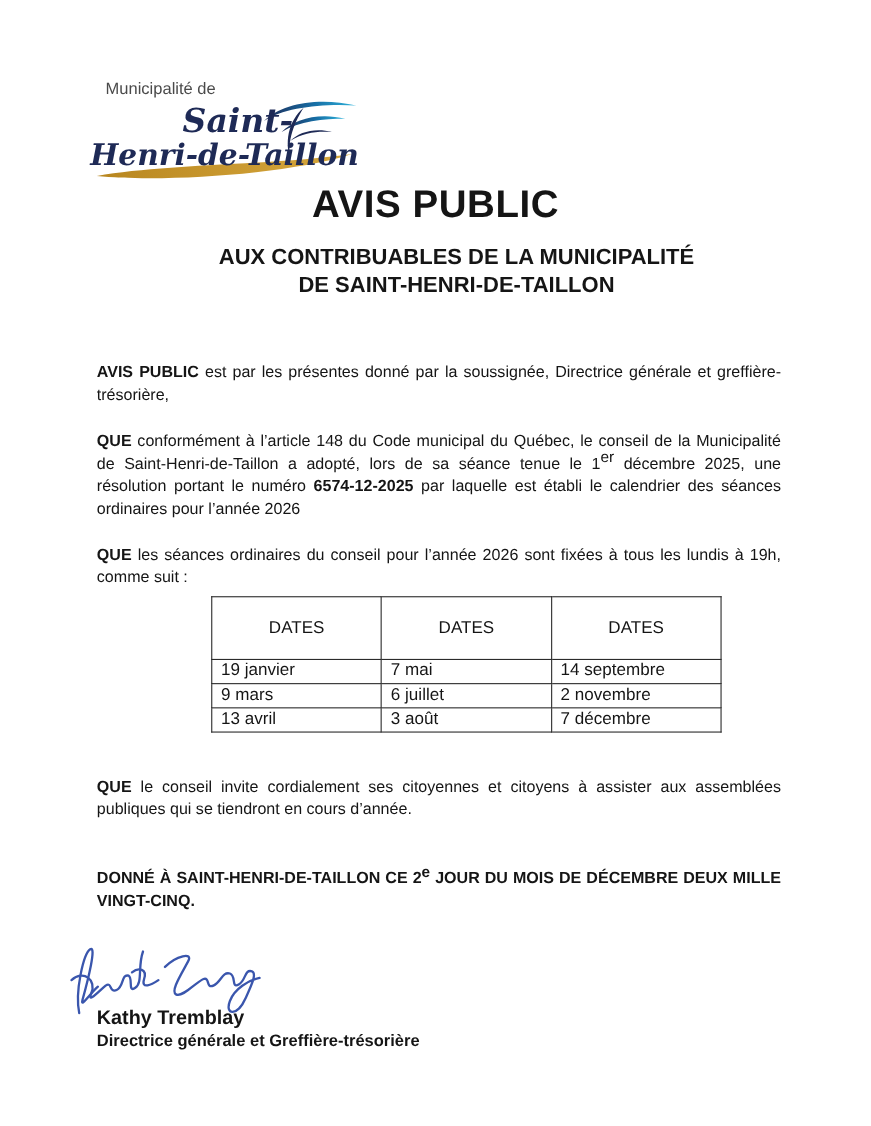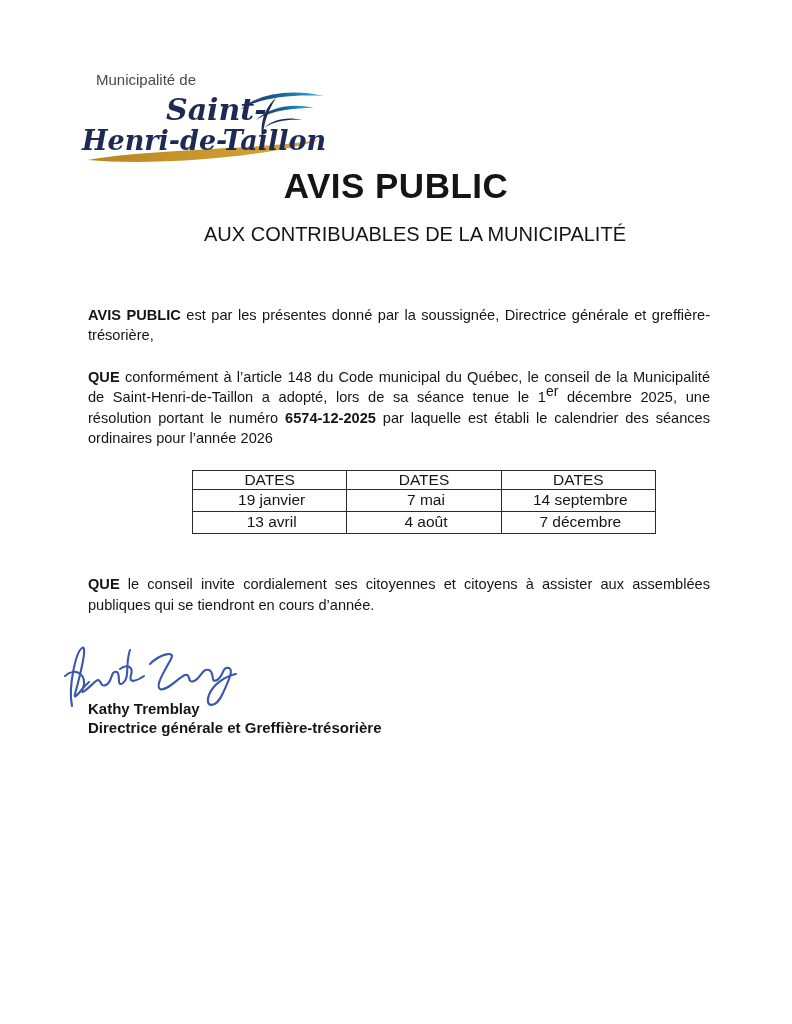--- a/index.html
+++ b/index.html
@@ -15,21 +15,21 @@
   .title {
     margin:166px 0 0 0;
     text-align:center;
     font-size:35px;
     font-weight:bold;
     letter-spacing:0.5px;
   }
   .subtitle {
     margin-top:16px;
     text-align:center;
-    font-weight:normal;
+    font-weight:bold;
     font-size:20px;
     line-height:24.5px;
     padding-left:38px;
   }
   .content { margin:58px 82px 0 88px; }
   .para {
     margin:0 0 21px 0;
     text-align:justify;
     font-size:14.6px;
     line-height:20.6px;
@@ -39,32 +39,32 @@
   .dates-table {
     border-collapse:collapse;
     margin:4px 0 0 104px;
     width:464px;
     table-layout:fixed;
   }
   .dates-table th, .dates-table td { border:1.4px solid #2b2b2b; }
   .dates-table th {
     font-weight:normal;
     font-size:15.5px;
-    padding:0 2px;
+    padding:19px 2px;
   }
   .dates-table td {
     font-size:15.5px;
-    text-align:center;
+    text-align:left;
     padding:1px 4px 2px 8px;
   }
   .after-table { margin-top:40px; }
   .given { margin-top:42px; font-weight:bold; }
   .sig-block { margin-top:4px; }
   .sig-svg { display:block; margin-left:-30px; }
-  .sig-name { font-weight:bold; font-size:15px; margin-top:-16px; }
+  .sig-name { font-weight:bold; font-size:18px; margin-top:-16px; }
   .sig-role { font-weight:bold; font-size:15px; margin-top:2px; }
 </style>
 </head>
 <body>
 
 <div class="page">
 
   <div class="logo">
     <svg width="250" height="100" viewBox="0 0 250 100">
       <defs>
@@ -90,51 +90,59 @@
       <text x="16" y="15" font-size="15" fill="#4a4a4a" font-family="Liberation Sans, sans-serif">Municipalité de</text>
       <text x="86" y="50" font-size="30" fill="#1e2a56" font-style="italic" font-weight="bold" font-family="DejaVu Serif, serif">Saint-</text>
       <text x="2" y="80" font-size="27" fill="#1e2a56" font-style="italic" font-weight="bold" font-family="DejaVu Serif, serif">Henri-de-Taillon</text>
     </svg>
   </div>
 
   <h1 class="title">AVIS PUBLIC</h1>
 
   <div class="subtitle">
     <div>AUX CONTRIBUABLES DE LA MUNICIPALITÉ</div>
+    <div>DE SAINT-HENRI-DE-TAILLON</div>
   </div>
 
   <div class="content">
 
     <p class="para"><span class="b">AVIS PUBLIC</span><span> est par les présentes donné par la soussignée, Directrice générale et greffière-trésorière,</span></p>
 
     <p class="para"><span class="b">QUE</span><span> conformément à l’article 148 du Code municipal du Québec, le conseil de la Municipalité de Saint-Henri-de-Taillon a adopté, lors de sa séance tenue le 1</span><sup>er</sup><span> décembre 2025, une résolution portant le numéro </span><span class="b">6574-12-2025</span><span> par laquelle est établi le calendrier des séances ordinaires pour l’année 2026</span></p>
 
+    <p class="para" style="margin-bottom:6px;"><span class="b">QUE</span><span> les séances ordinaires du conseil pour l’année 2026 sont fixées à tous les lundis à 19h, comme suit :</span></p>
 
     <table class="dates-table">
       <tbody>
           <tr>
         <th>DATES</th>
         <th>DATES</th>
         <th>DATES</th>
       </tr>
       <tr>
         <td>19 janvier</td>
         <td>7 mai</td>
         <td>14 septembre</td>
       </tr>
       <tr>
+        <td>9 mars</td>
+        <td>6 juillet</td>
+        <td>2 novembre</td>
+      </tr>
+      <tr>
         <td>13 avril</td>
-        <td>4 août</td>
+        <td>3 août</td>
         <td>7 décembre</td>
       </tr>
     </tbody>
       </table>
 
     <p class="para after-table"><span class="b">QUE</span><span> le conseil invite cordialement ses citoyennes et citoyens à assister aux assemblées publiques qui se tiendront en cours d’année.</span></p>
 
+    <p class="para given"><span>DONNÉ À SAINT-HENRI-DE-TAILLON CE 2</span><sup>e</sup><span> JOUR DU MOIS DE DÉCEMBRE DEUX MILLE VINGT-CINQ.</span></p>
 
     <div class="sig-block">
       <svg class="sig-svg" width="200" height="80" viewBox="0 0 200 80">
         <g fill="none" stroke="#3a56ad" stroke-width="2.1" stroke-linecap="round" stroke-linejoin="round">
           <path d="M14 70 C10 50 18 16 24 12 C30 8 22 40 17 58 C15 66 24 52 31 46"></path>
           <path d="M7 40 C18 30 30 40 25 52 C21 62 32 50 38 45 C44 41 41 52 48 49 C55 46 52 34 59 36 C63 38 58 52 65 47 C72 42 67 28 72 14"></path>
           <path d="M62 33 C68 28 76 30 73 39 C70 49 80 44 86 40"></path>
           <path d="M92 28 C102 18 118 14 113 23 C106 36 97 50 102 53 C108 56 120 42 127 39 C133 37 129 48 136 45 C143 42 144 32 151 34 C157 36 152 48 159 44 C166 40 164 30 171 32 C176 34 170 46 165 57 C158 73 146 72 151 59 C155 48 168 40 178 38"></path>
         </g>
       </svg>

